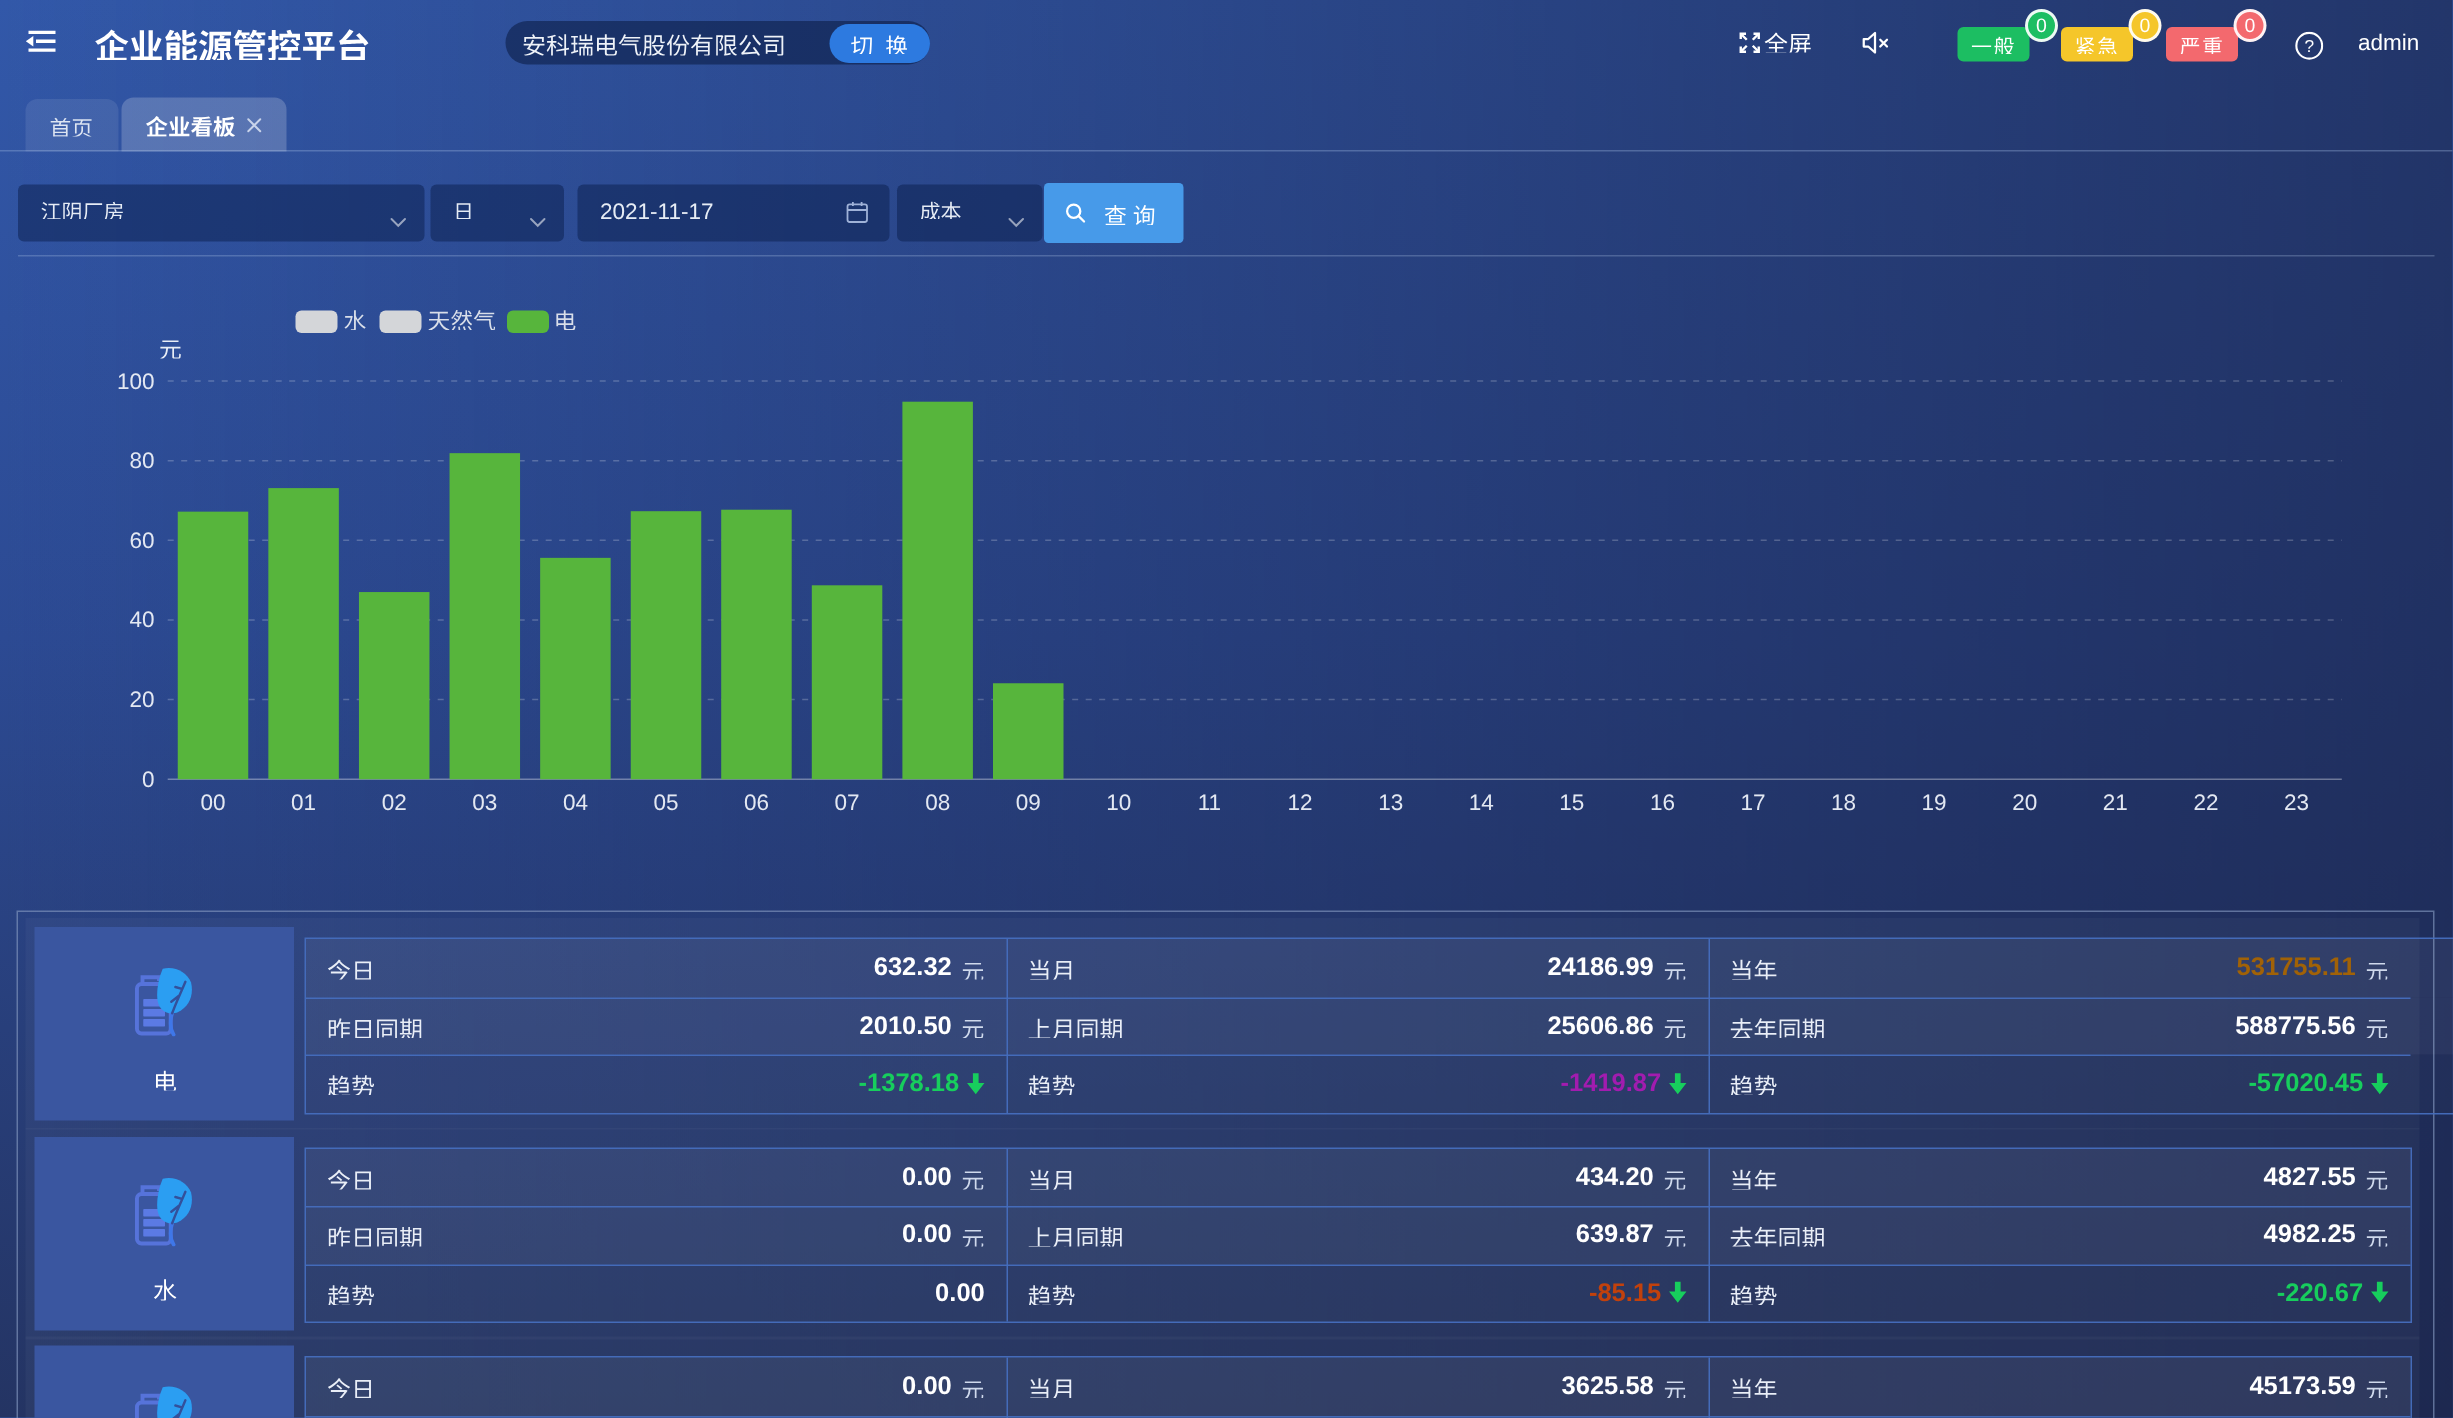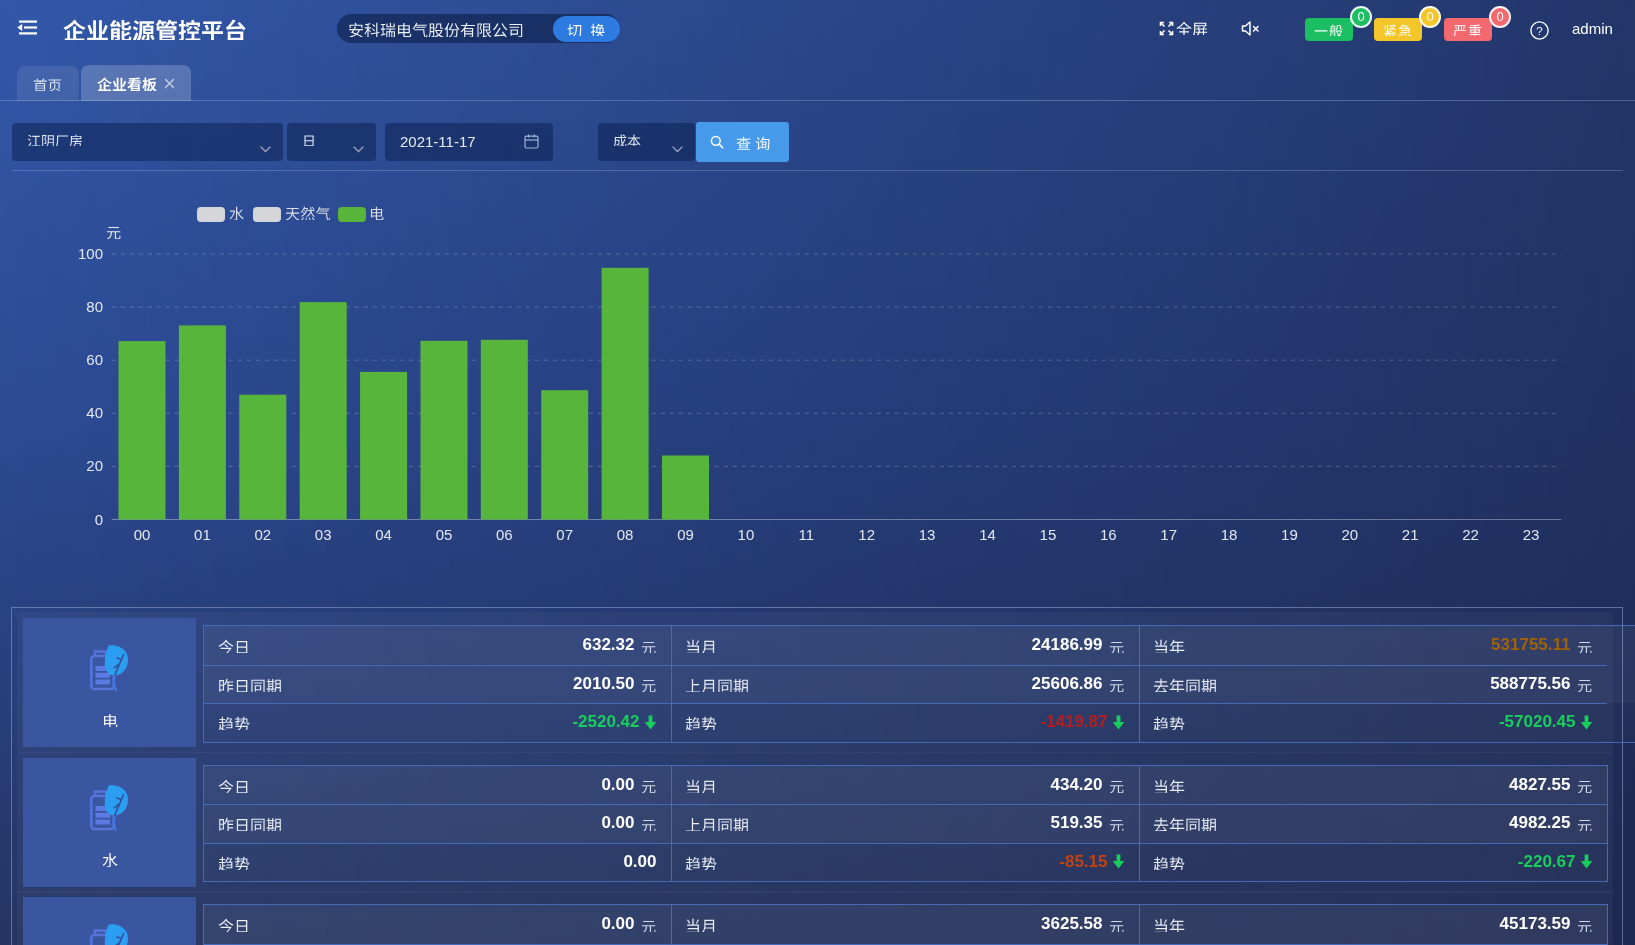--- a/index.html
+++ b/index.html
@@ -107,21 +107,21 @@
       </svg></div>
   </div>
 <div class="abs" style="left:287px;top:123px;width:89px;height:38px;background:rgba(10,30,75,0.5);border-radius:4px;">
     <div class="abs" style="left:15px;top:9px"><svg class="t" width="14" height="14.3" viewBox="0 0 14 14.3">
         <path transform="translate(0,14.3) scale(0.014000)" d="M253 -352H752V-71H253ZM253 -426V-697H752V-426ZM176 -772V69H253V4H752V64H832V-772Z" fill="#e6ecf5"></path>
       </svg></div>
     <div class="abs" style="right:12px;top:16px"><svg width="11" height="7" viewBox="0 0 11 7">
         <path d="M1 1 L5.5 5.5 L10 1" fill="none" stroke="rgba(255,255,255,0.55)" stroke-width="1.3" stroke-linecap="round"></path>
       </svg></div>
   </div>
-<div class="abs" style="left:385px;top:123px;width:168px;height:38px;background:rgba(10,30,75,0.5);border-radius:4px;text-decoration:underline;">
+<div class="abs" style="left:385px;top:123px;width:208px;height:38px;background:rgba(10,30,75,0.5);border-radius:4px;text-decoration:underline;">
     <div class="abs" style="left:15px;top:10px;color:#e6ecf5;font-size:15px">2021-11-17</div>
     <div class="abs" style="right:14px;top:11px"><svg width="15" height="15" viewBox="0 0 15 15">
         <g fill="none" stroke="#9fb2d8" stroke-width="1.2">
           <rect x="1" y="2.2" width="13" height="11.8" rx="1.5"></rect>
           <line x1="1" y1="6" x2="14" y2="6"></line>
           <line x1="4.6" y1="0.6" x2="4.6" y2="3.4"></line>
           <line x1="10.4" y1="0.6" x2="10.4" y2="3.4"></line>
         </g>
       </svg></div>
   </div>
@@ -314,34 +314,34 @@
         </div>
       </div>
     </div>
     <div class="flex" style="height:38.5px;background:rgba(255,255,255,0.015)">
       <div class="flex" style="width:466.5px">
         <div class="flex" style="flex:1;padding:0 14px">
           <svg class="t" width="32" height="16.3" viewBox="0 0 32 16.3">
             <path transform="translate(0,16.3) scale(0.016000)" d="M614 -683H783C762 -639 736 -586 711 -540H522C559 -585 589 -634 614 -683ZM527 -367V-302H827V-191H491V-123H901V-540H790C821 -603 853 -674 878 -733L829 -749L817 -745H642C652 -768 660 -792 668 -814L596 -825C570 -741 519 -635 441 -554C458 -545 483 -526 496 -511L514 -531V-472H827V-367ZM108 -381C105 -209 95 -59 31 36C48 46 77 70 88 81C124 23 146 -50 159 -134C246 21 390 49 603 49H939C943 28 957 -6 969 -24C911 -22 650 -22 603 -22C493 -22 402 -29 329 -61V-250H464V-316H329V-451H467V-522H311V-637H445V-705H311V-840H240V-705H86V-637H240V-522H52V-451H258V-105C222 -137 193 -180 171 -238C175 -282 177 -329 178 -377Z M1214 -840V-742H1064V-675H1214V-578L1049 -552L1064 -483L1214 -509V-420C1214 -409 1210 -405 1197 -405C1185 -405 1142 -405 1096 -406C1105 -388 1114 -361 1117 -343C1183 -342 1223 -343 1249 -354C1276 -364 1283 -382 1283 -420V-521L1420 -545L1417 -612L1283 -589V-675H1413V-742H1283V-840ZM1425 -350C1422 -326 1417 -302 1412 -280H1091V-213H1391C1348 -106 1258 -26 1044 16C1059 32 1078 62 1084 81C1326 27 1425 -75 1472 -213H1781C1767 -83 1751 -25 1729 -7C1719 2 1707 3 1686 3C1662 3 1596 2 1531 -3C1544 15 1554 44 1555 65C1619 69 1681 70 1712 68C1748 66 1770 61 1791 40C1824 10 1841 -66 1860 -247C1861 -257 1863 -280 1863 -280H1491C1496 -303 1500 -326 1503 -350H1449C1514 -382 1559 -424 1589 -477C1635 -445 1677 -414 1705 -390L1746 -449C1715 -474 1668 -507 1617 -540C1631 -580 1640 -626 1645 -678H1770C1768 -474 1775 -349 1876 -349C1930 -349 1954 -376 1962 -476C1944 -480 1920 -492 1905 -504C1902 -438 1896 -416 1879 -416C1836 -415 1834 -525 1839 -742H1651L1655 -840H1585L1581 -742H1435V-678H1576C1571 -641 1565 -608 1556 -578L1470 -629L1430 -578C1462 -560 1496 -538 1531 -516C1503 -465 1460 -426 1393 -397C1406 -387 1424 -366 1433 -350Z" fill="#e9eef7"></path>
           </svg>
           <div style="flex:1"></div>
-          <b style="color:#17ce5d;font-size:17px">-2520.42</b>
+          <b style="color:#17ce5d;font-size:17px">-1378.18</b>
           <span style="width:4px"></span>
           <svg width="13" height="15" viewBox="0 0 13 15" style="vertical-align:-2px">
             <path d="M4.6 0.5 L8.4 0.5 L8.4 7 L12.3 7 L6.5 14.5 L0.7 7 L4.6 7 Z" fill="#17ce5d"></path>
           </svg>
         </div>
       </div>
       <div class="flex" style="width:468px">
         <div class="flex" style="flex:1;padding:0 14px">
           <svg class="t" width="32" height="16.3" viewBox="0 0 32 16.3">
             <path transform="translate(0,16.3) scale(0.016000)" d="M614 -683H783C762 -639 736 -586 711 -540H522C559 -585 589 -634 614 -683ZM527 -367V-302H827V-191H491V-123H901V-540H790C821 -603 853 -674 878 -733L829 -749L817 -745H642C652 -768 660 -792 668 -814L596 -825C570 -741 519 -635 441 -554C458 -545 483 -526 496 -511L514 -531V-472H827V-367ZM108 -381C105 -209 95 -59 31 36C48 46 77 70 88 81C124 23 146 -50 159 -134C246 21 390 49 603 49H939C943 28 957 -6 969 -24C911 -22 650 -22 603 -22C493 -22 402 -29 329 -61V-250H464V-316H329V-451H467V-522H311V-637H445V-705H311V-840H240V-705H86V-637H240V-522H52V-451H258V-105C222 -137 193 -180 171 -238C175 -282 177 -329 178 -377Z M1214 -840V-742H1064V-675H1214V-578L1049 -552L1064 -483L1214 -509V-420C1214 -409 1210 -405 1197 -405C1185 -405 1142 -405 1096 -406C1105 -388 1114 -361 1117 -343C1183 -342 1223 -343 1249 -354C1276 -364 1283 -382 1283 -420V-521L1420 -545L1417 -612L1283 -589V-675H1413V-742H1283V-840ZM1425 -350C1422 -326 1417 -302 1412 -280H1091V-213H1391C1348 -106 1258 -26 1044 16C1059 32 1078 62 1084 81C1326 27 1425 -75 1472 -213H1781C1767 -83 1751 -25 1729 -7C1719 2 1707 3 1686 3C1662 3 1596 2 1531 -3C1544 15 1554 44 1555 65C1619 69 1681 70 1712 68C1748 66 1770 61 1791 40C1824 10 1841 -66 1860 -247C1861 -257 1863 -280 1863 -280H1491C1496 -303 1500 -326 1503 -350H1449C1514 -382 1559 -424 1589 -477C1635 -445 1677 -414 1705 -390L1746 -449C1715 -474 1668 -507 1617 -540C1631 -580 1640 -626 1645 -678H1770C1768 -474 1775 -349 1876 -349C1930 -349 1954 -376 1962 -476C1944 -480 1920 -492 1905 -504C1902 -438 1896 -416 1879 -416C1836 -415 1834 -525 1839 -742H1651L1655 -840H1585L1581 -742H1435V-678H1576C1571 -641 1565 -608 1556 -578L1470 -629L1430 -578C1462 -560 1496 -538 1531 -516C1503 -465 1460 -426 1393 -397C1406 -387 1424 -366 1433 -350Z" fill="#e9eef7"></path>
           </svg>
           <div style="flex:1"></div>
-          <b style="color:#b91c1c;font-size:17px">-1419.87</b>
+          <b style="color:#a21caf;font-size:17px">-1419.87</b>
           <span style="width:4px"></span>
           <svg width="13" height="15" viewBox="0 0 13 15" style="vertical-align:-2px">
             <path d="M4.6 0.5 L8.4 0.5 L8.4 7 L12.3 7 L6.5 14.5 L0.7 7 L4.6 7 Z" fill="#17ce5d"></path>
           </svg>
         </div>
       </div>
       <div class="flex" style="width:468px">
         <div class="flex" style="flex:1;padding:0 14px">
           <svg class="t" width="32" height="16.3" viewBox="0 0 32 16.3">
             <path transform="translate(0,16.3) scale(0.016000)" d="M614 -683H783C762 -639 736 -586 711 -540H522C559 -585 589 -634 614 -683ZM527 -367V-302H827V-191H491V-123H901V-540H790C821 -603 853 -674 878 -733L829 -749L817 -745H642C652 -768 660 -792 668 -814L596 -825C570 -741 519 -635 441 -554C458 -545 483 -526 496 -511L514 -531V-472H827V-367ZM108 -381C105 -209 95 -59 31 36C48 46 77 70 88 81C124 23 146 -50 159 -134C246 21 390 49 603 49H939C943 28 957 -6 969 -24C911 -22 650 -22 603 -22C493 -22 402 -29 329 -61V-250H464V-316H329V-451H467V-522H311V-637H445V-705H311V-840H240V-705H86V-637H240V-522H52V-451H258V-105C222 -137 193 -180 171 -238C175 -282 177 -329 178 -377Z M1214 -840V-742H1064V-675H1214V-578L1049 -552L1064 -483L1214 -509V-420C1214 -409 1210 -405 1197 -405C1185 -405 1142 -405 1096 -406C1105 -388 1114 -361 1117 -343C1183 -342 1223 -343 1249 -354C1276 -364 1283 -382 1283 -420V-521L1420 -545L1417 -612L1283 -589V-675H1413V-742H1283V-840ZM1425 -350C1422 -326 1417 -302 1412 -280H1091V-213H1391C1348 -106 1258 -26 1044 16C1059 32 1078 62 1084 81C1326 27 1425 -75 1472 -213H1781C1767 -83 1751 -25 1729 -7C1719 2 1707 3 1686 3C1662 3 1596 2 1531 -3C1544 15 1554 44 1555 65C1619 69 1681 70 1712 68C1748 66 1770 61 1791 40C1824 10 1841 -66 1860 -247C1861 -257 1863 -280 1863 -280H1491C1496 -303 1500 -326 1503 -350H1449C1514 -382 1559 -424 1589 -477C1635 -445 1677 -414 1705 -390L1746 -449C1715 -474 1668 -507 1617 -540C1631 -580 1640 -626 1645 -678H1770C1768 -474 1775 -349 1876 -349C1930 -349 1954 -376 1962 -476C1944 -480 1920 -492 1905 -504C1902 -438 1896 -416 1879 -416C1836 -415 1834 -525 1839 -742H1651L1655 -840H1585L1581 -742H1435V-678H1576C1571 -641 1565 -608 1556 -578L1470 -629L1430 -578C1462 -560 1496 -538 1531 -516C1503 -465 1460 -426 1393 -397C1406 -387 1424 -366 1433 -350Z" fill="#e9eef7"></path>
@@ -437,21 +437,21 @@
             <path transform="translate(0,15.5) scale(0.015200)" d="M147 -762V-690H857V-762ZM59 -482V-408H314C299 -221 262 -62 48 19C65 33 87 60 95 77C328 -16 376 -193 394 -408H583V-50C583 37 607 62 697 62C716 62 822 62 842 62C929 62 949 15 958 -157C937 -162 905 -176 887 -190C884 -36 877 -9 836 -9C812 -9 724 -9 706 -9C667 -9 659 -15 659 -51V-408H942V-482Z" fill="#cfd9ec"></path>
           </svg>
         </div>
       </div>
       <div class="flex" style="width:468px">
         <div class="flex" style="flex:1;padding:0 14px">
           <svg class="t" width="64" height="16.3" viewBox="0 0 64 16.3">
             <path transform="translate(0,16.3) scale(0.016000)" d="M427 -825V-43H51V32H950V-43H506V-441H881V-516H506V-825Z M1207 -787V-479C1207 -318 1191 -115 1029 27C1046 37 1075 65 1086 81C1184 -5 1234 -118 1259 -232H1742V-32C1742 -10 1735 -3 1711 -2C1688 -1 1607 0 1524 -3C1537 18 1551 53 1556 76C1663 76 1730 75 1769 61C1806 48 1821 23 1821 -31V-787ZM1283 -714H1742V-546H1283ZM1283 -475H1742V-305H1272C1280 -364 1283 -422 1283 -475Z M2248 -612V-547H2756V-612ZM2368 -378H2632V-188H2368ZM2299 -442V-51H2368V-124H2702V-442ZM2088 -788V82H2161V-717H2840V-16C2840 2 2834 8 2816 9C2799 9 2741 10 2678 8C2690 27 2701 61 2705 81C2791 81 2842 79 2872 67C2903 55 2914 31 2914 -15V-788Z M3178 -143C3148 -76 3095 -9 3039 36C3057 47 3087 68 3101 80C3155 30 3213 -47 3249 -123ZM3321 -112C3360 -65 3406 1 3424 42L3486 6C3465 -35 3419 -97 3379 -143ZM3855 -722V-561H3650V-722ZM3580 -790V-427C3580 -283 3572 -92 3488 41C3505 49 3536 71 3548 84C3608 -11 3634 -139 3644 -260H3855V-17C3855 -1 3849 3 3835 4C3820 5 3769 5 3716 3C3726 23 3737 56 3740 76C3813 76 3861 75 3889 62C3918 50 3927 27 3927 -16V-790ZM3855 -494V-328H3648C3650 -363 3650 -396 3650 -427V-494ZM3387 -828V-707H3205V-828H3137V-707H3052V-640H3137V-231H3038V-164H3531V-231H3457V-640H3531V-707H3457V-828ZM3205 -640H3387V-551H3205ZM3205 -491H3387V-393H3205ZM3205 -332H3387V-231H3205Z" fill="#e9eef7"></path>
           </svg>
           <div style="flex:1"></div>
-          <b style="color:#fff;font-size:17px">519.35</b>
+          <b style="color:#fff;font-size:17px">639.87</b>
           <span style="width:6px"></span>
           <svg class="t" width="16" height="15.5" viewBox="0 0 16 15.5">
             <path transform="translate(0,15.5) scale(0.015200)" d="M147 -762V-690H857V-762ZM59 -482V-408H314C299 -221 262 -62 48 19C65 33 87 60 95 77C328 -16 376 -193 394 -408H583V-50C583 37 607 62 697 62C716 62 822 62 842 62C929 62 949 15 958 -157C937 -162 905 -176 887 -190C884 -36 877 -9 836 -9C812 -9 724 -9 706 -9C667 -9 659 -15 659 -51V-408H942V-482Z" fill="#cfd9ec"></path>
           </svg>
         </div>
       </div>
       <div class="flex" style="width:468px">
         <div class="flex" style="flex:1;padding:0 14px">
           <svg class="t" width="64" height="16.3" viewBox="0 0 64 16.3">
             <path transform="translate(0,16.3) scale(0.016000)" d="M145 46C184 30 240 27 785 -16C805 15 822 44 834 70L906 31C860 -57 763 -190 672 -289L605 -257C651 -206 699 -144 741 -84L245 -48C320 -131 397 -235 463 -344H951V-419H539V-608H877V-683H539V-841H460V-683H130V-608H460V-419H53V-344H370C306 -231 221 -123 194 -93C164 -57 141 -34 119 -29C129 -8 141 30 145 46Z M1048 -223V-151H1512V80H1589V-151H1954V-223H1589V-422H1884V-493H1589V-647H1907V-719H1307C1324 -753 1339 -788 1353 -824L1277 -844C1229 -708 1146 -578 1050 -496C1069 -485 1101 -460 1115 -448C1169 -500 1222 -569 1268 -647H1512V-493H1213V-223ZM1288 -223V-422H1512V-223Z M2248 -612V-547H2756V-612ZM2368 -378H2632V-188H2368ZM2299 -442V-51H2368V-124H2702V-442ZM2088 -788V82H2161V-717H2840V-16C2840 2 2834 8 2816 9C2799 9 2741 10 2678 8C2690 27 2701 61 2705 81C2791 81 2842 79 2872 67C2903 55 2914 31 2914 -15V-788Z M3178 -143C3148 -76 3095 -9 3039 36C3057 47 3087 68 3101 80C3155 30 3213 -47 3249 -123ZM3321 -112C3360 -65 3406 1 3424 42L3486 6C3465 -35 3419 -97 3379 -143ZM3855 -722V-561H3650V-722ZM3580 -790V-427C3580 -283 3572 -92 3488 41C3505 49 3536 71 3548 84C3608 -11 3634 -139 3644 -260H3855V-17C3855 -1 3849 3 3835 4C3820 5 3769 5 3716 3C3726 23 3737 56 3740 76C3813 76 3861 75 3889 62C3918 50 3927 27 3927 -16V-790ZM3855 -494V-328H3648C3650 -363 3650 -396 3650 -427V-494ZM3387 -828V-707H3205V-828H3137V-707H3052V-640H3137V-231H3038V-164H3531V-231H3457V-640H3531V-707H3457V-828ZM3205 -640H3387V-551H3205ZM3205 -491H3387V-393H3205ZM3205 -332H3387V-231H3205Z" fill="#e9eef7"></path>

